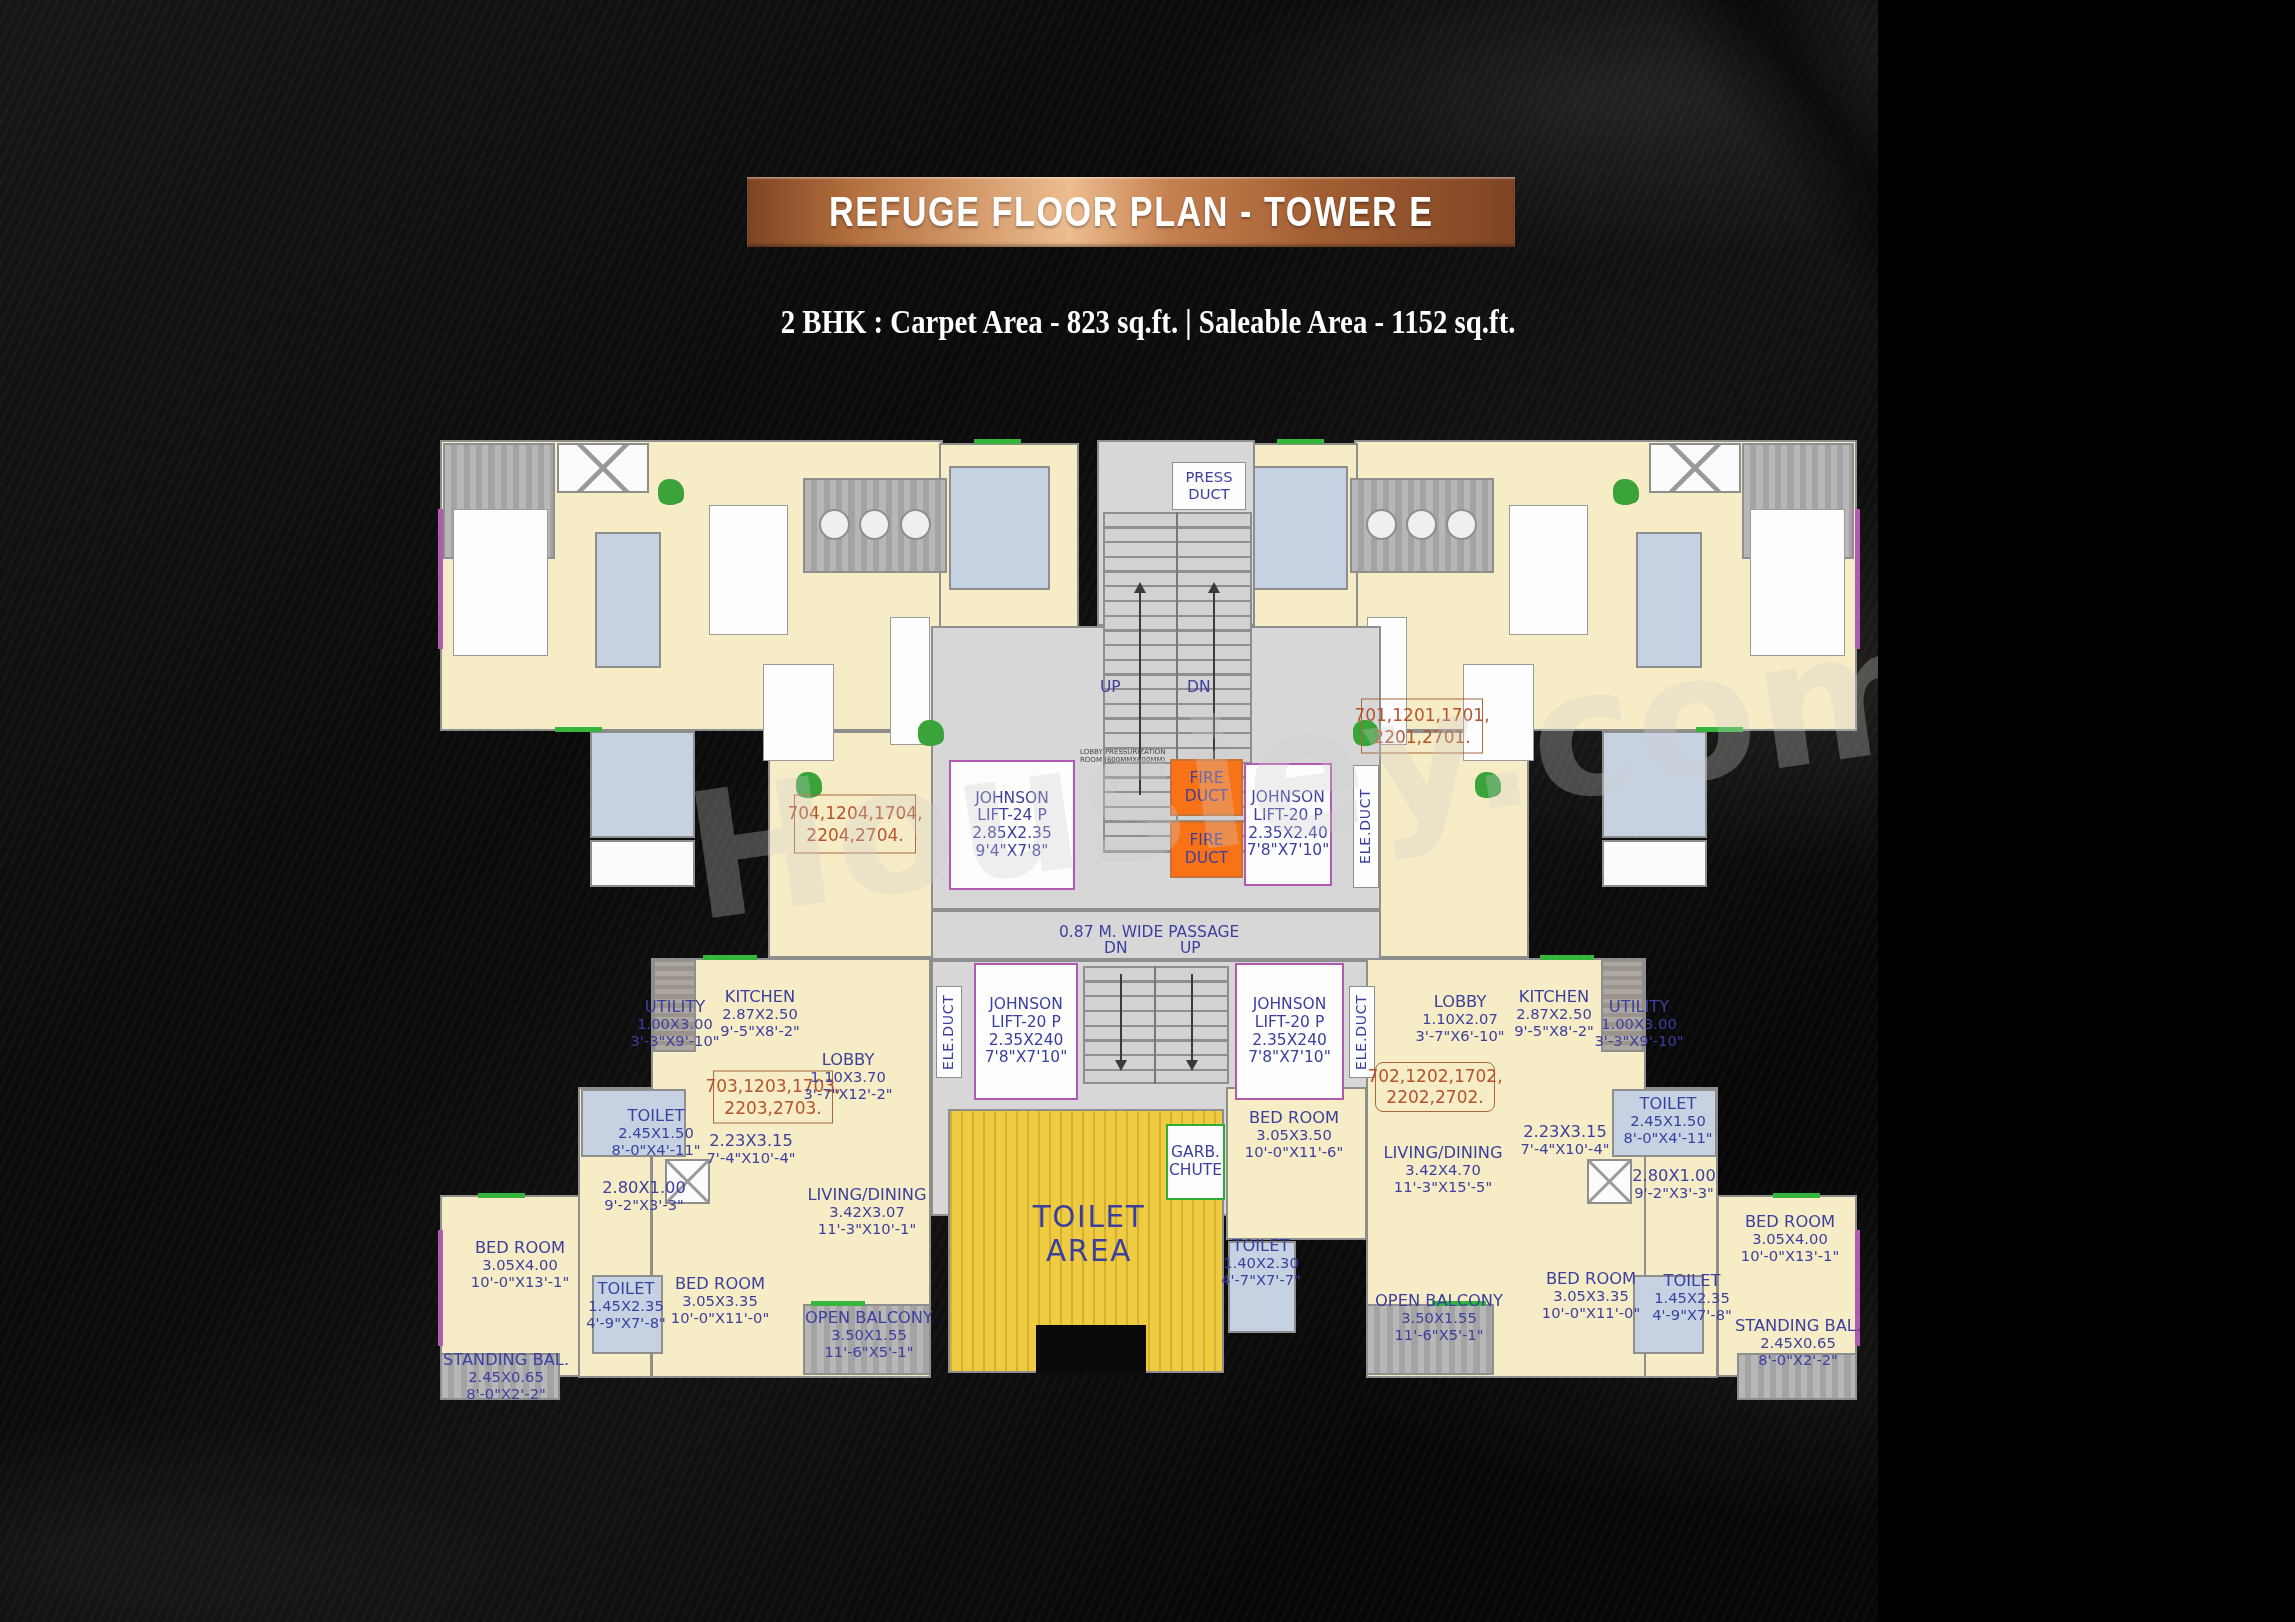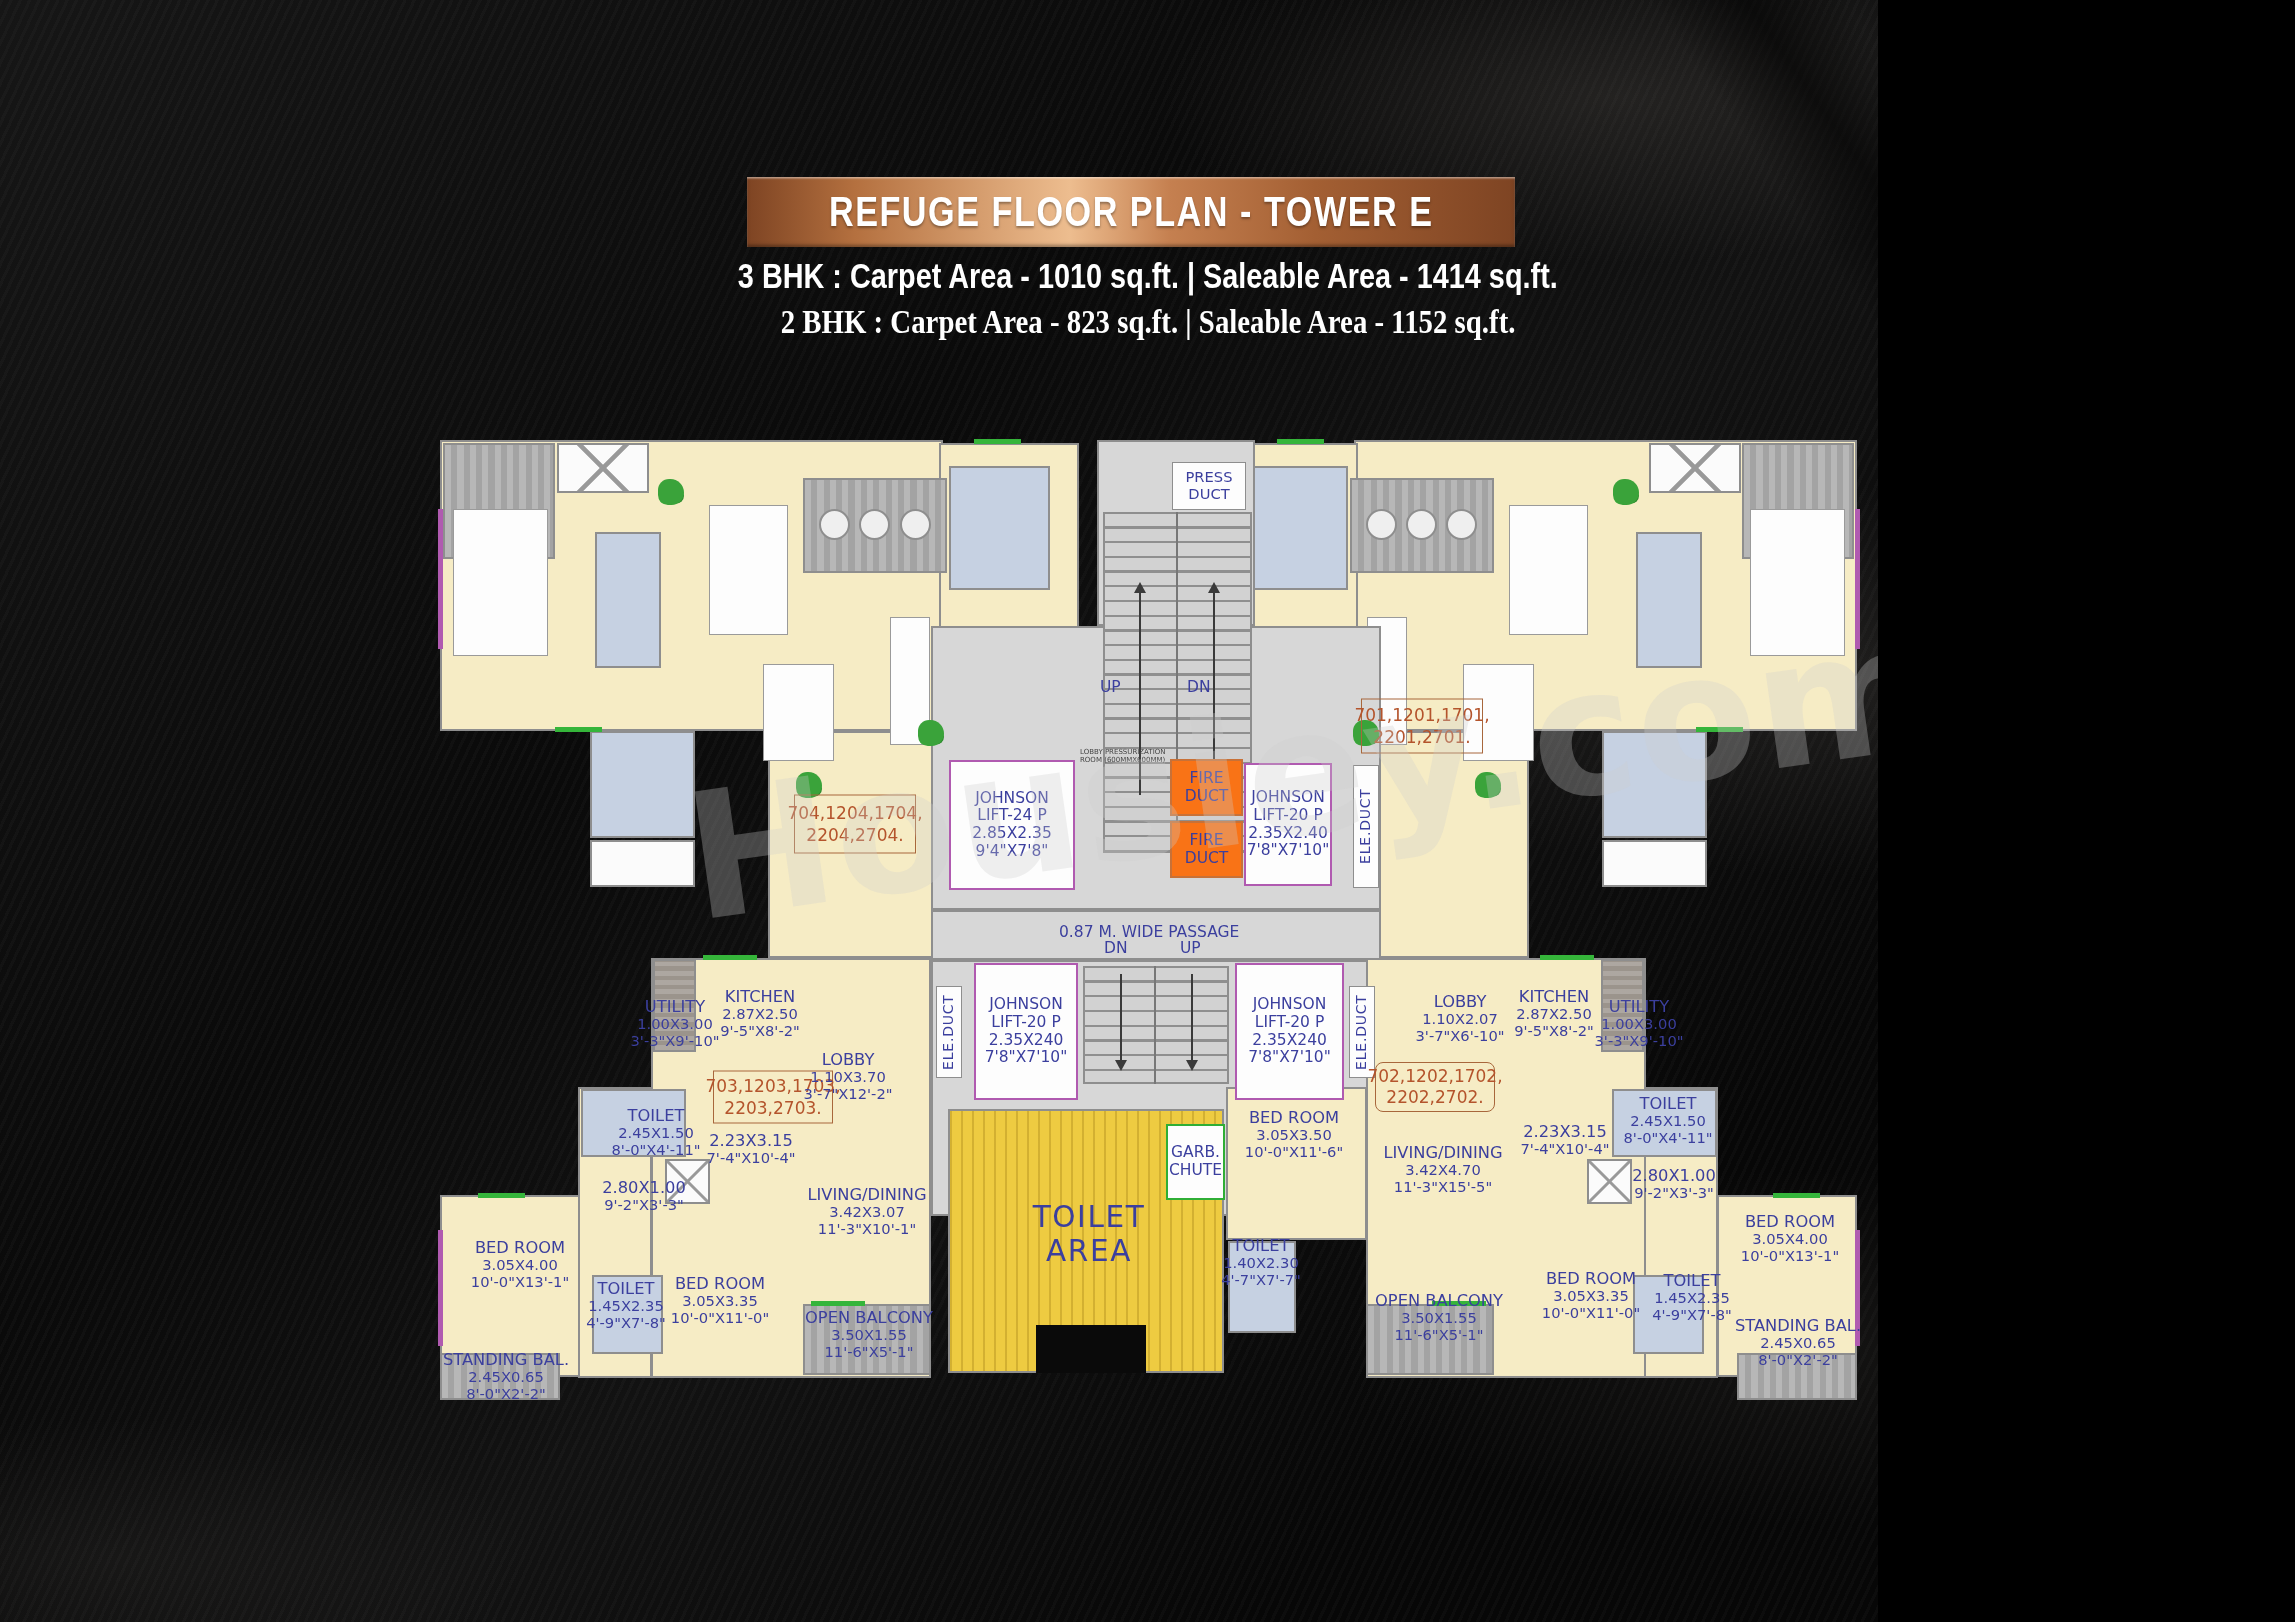--- a/index.html
+++ b/index.html
@@ -98,23 +98,20 @@
 </head>
 <body>
 
 <div id="stage">
   <div class="silk"></div>
   <div class="fold"></div>
 
   <div class="banner">
     <span>REFUGE FLOOR PLAN - TOWER E</span>
   </div>
-  <div class="subt" style="top:259px;">
-    <span>3 BHK : Carpet Area - 1010 sq.ft. | Saleable Area - 1414 sq.ft.</span>
-  </div>
   <div class="subt" style="top:304px;font-family:Liberation Serif, serif;">
     <span>2 BHK : Carpet Area - 823 sq.ft. | Saleable Area - 1152 sq.ft.</span>
   </div>
 
   <div class="logo">
     <span class="f">f</span>
     <span class="dot"></span>
   </div>
 
   <div id="plan">

